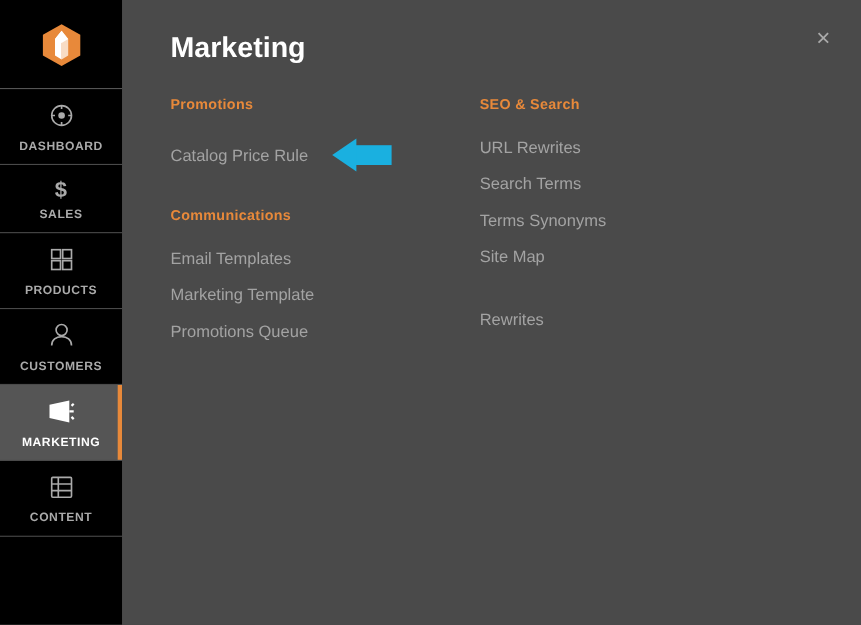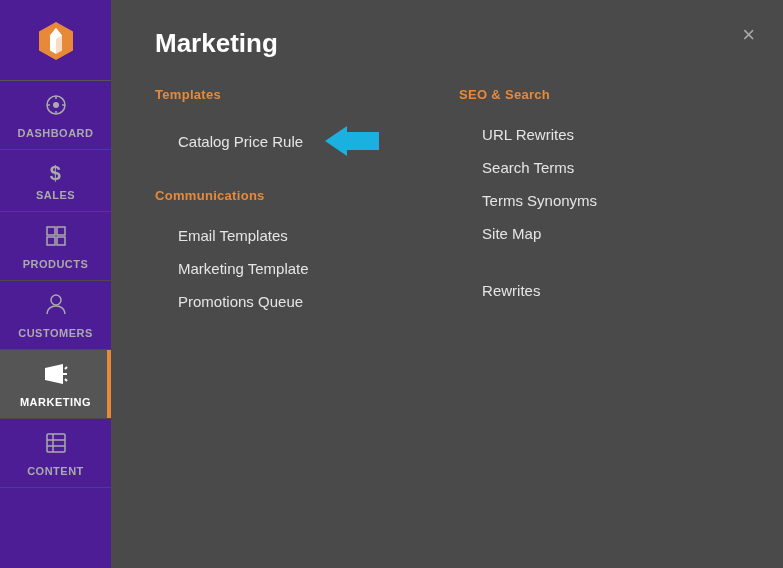--- a/index.html
+++ b/index.html
@@ -9,21 +9,21 @@
       background: #4a4a4a;
       font-family: 'Segoe UI', Arial, sans-serif;
       overflow: hidden;
       display: flex;
     }
 
     
     .sidebar {
       width: 111px;
       height: 568px;
-      background: #4c1d95;
+      background: #000000;
       display: flex;
       flex-direction: column;
       align-items: center;
       flex-shrink: 0;
     }
 
     .sidebar-logo {
       width: 100%;
       display: flex;
       justify-content: center;
@@ -109,27 +109,26 @@
       font-size: 13px;
       font-weight: 600;
       color: #e8893a;
       letter-spacing: 0.3px;
       margin-bottom: 16px;
       text-transform: none;
     }
 
     .menu-link {
       display: block;
-      color: #e5e5e5;
+      color: #a3a3a3;
       font-size: 15px;
       text-decoration: none;
       padding: 8px 0;
       cursor: pointer;
       position: relative;
-      margin-left: 23px;
     }
 
     .menu-link.with-arrow {
       display: flex;
       align-items: center;
       gap: 14px;
     }
 
     
     .arrow-left {
@@ -262,21 +261,21 @@
 
 <div class="main-panel">
   <h1 class="panel-title">Marketing</h1>
   <button class="close-btn">×</button>
 
   <div class="menu-columns">
 
     <div class="menu-column">
 
       <div class="section">
-        <div class="section-heading">Templates</div>
+        <div class="section-heading">Promotions</div>
 
         <a class="menu-link with-arrow">
           <span>Catalog Price Rule</span>
           <span class="arrow-left"></span>
         </a>
 
       </div>
 
       <div class="section section-gap">
         <div class="section-heading">Communications</div>

